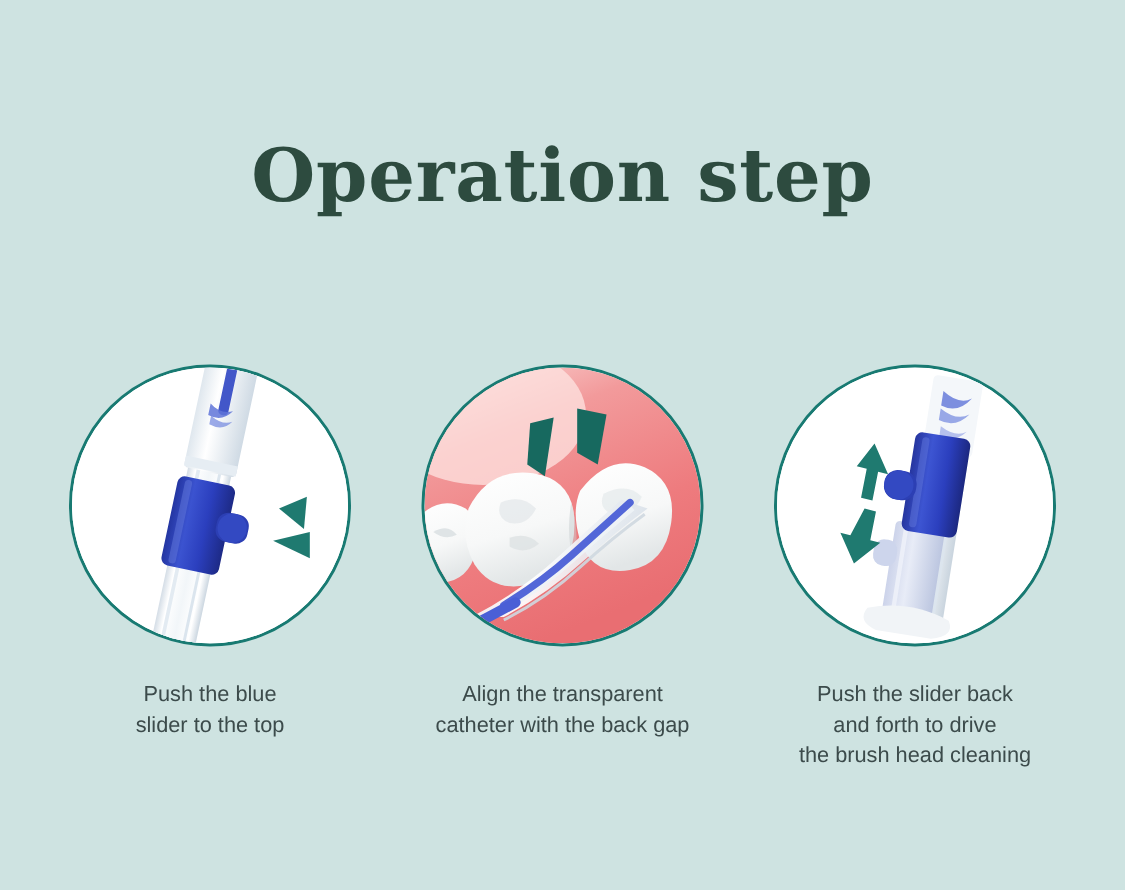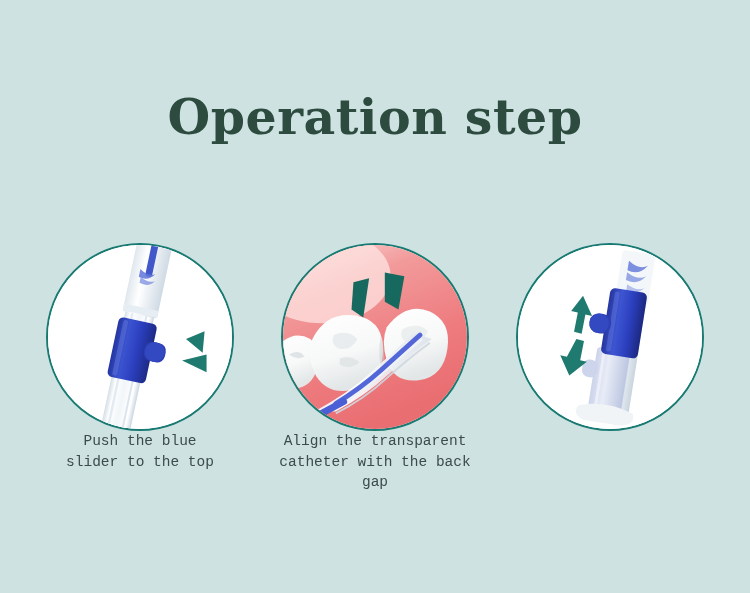--- a/index.html
+++ b/index.html
@@ -61,22 +61,23 @@
     border-radius: 50%;
     border: 2px solid #187a72;
     background: #ffffff;
     overflow: hidden;
     flex: none;
   }
 
   .step-circle svg { display: block; width: 100%; height: 100%; }
 
   .step-caption {
+    margin-top: 22px;
     text-align: center;
-    font-family: Liberation Mono, monospace;
+    font-family: Liberation Sans, sans-serif;
     font-size: 14.5px;
     line-height: 1.42;
     color: #3c4b4b;
     white-space: pre-line;
     width: 215px;
   }
 
   .step:nth-child(3) .step-caption { width: 225px; }
 </style>
 </head>
@@ -246,16 +247,19 @@
 
             <path d="M72 168 q28 -10 56 0 q6 10 -10 14 l-38 0 q-14 -4 -8 -14 z" fill="#f1f4f7"></path>
           </g>
 
           <g fill="#1f7a70">
             <path d="M62 52 L76 70 L69 70 L70 90 L62 90 L61 70 L54 70 Z" transform="rotate(14 65 70)"></path>
             <path d="M55 96 L63 96 L64 116 L71 116 L57 134 L43 116 L50 116 Z" transform="rotate(14 57 115)"></path>
           </g>
         </svg>
       </div>
+      <div class="step-caption">Push the slider back
+and forth to drive
+the brush head cleaning</div>
     </div>
 
   </div>
 </div>
 
 </body></html>

